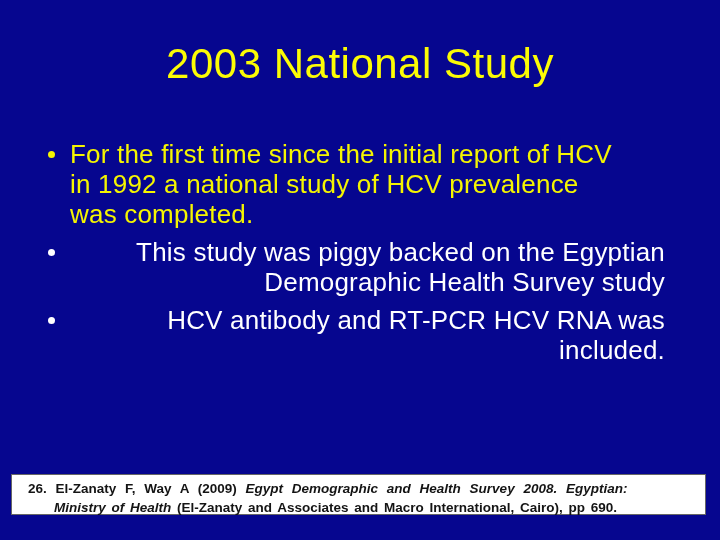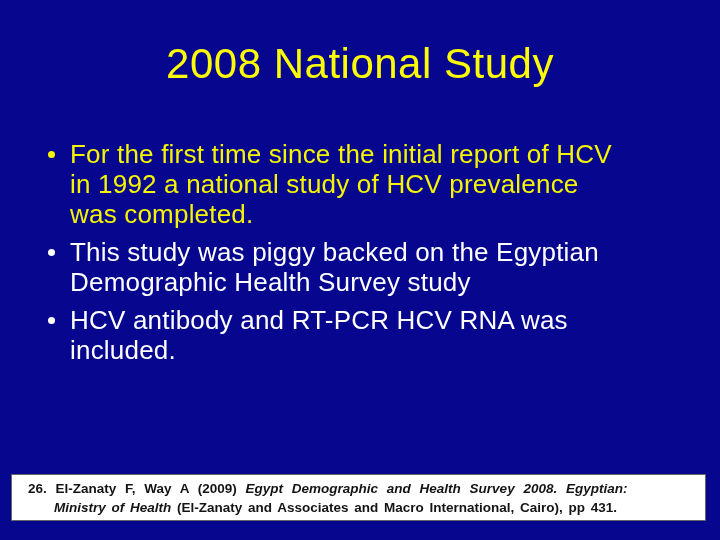--- a/index.html
+++ b/index.html
@@ -38,60 +38,60 @@
   }
   .bullet {
     position: relative;
     padding-left: 30px;
     font-size: 26px;
     line-height: 30px;
     letter-spacing: 0.2px;
     margin-bottom: 8px;
   }
   .bullet.yellow { color: var(--bullet-yellow, #F5F500); }
-  .bullet.white  { color: var(--bullet-white, #FFFFFF); }
+  .bullet.white  { color: var(--bullet-white, #FFFFFF); text-align: right; }
   .dot {
     position: absolute;
     left: 8px;
     top: 12px;
     width: 7px;
     height: 7px;
     border-radius: 50%;
     background: currentColor;
   }
   .citation-box {
     position: absolute;
     left: 11px;
     right: 14px;
     top: 474px;
-    height: 47px;
+    height: 41px;
     box-sizing: border-box;
     background: var(--cit-bg, #FFFFFF);
     border: 1px solid var(--cit-border, #666666);
     padding: 4px 8px 0 16px;
     color: var(--cit-text, #141414);
     font-size: 13.5px;
     line-height: 19px;
     font-weight: bold;
     white-space: nowrap;
   }
   .cit-line { display: block; }
   .cit-line-0 { word-spacing: 5px; }
   .cit-line-1 { margin-left: 26px; word-spacing: 2px; }
   .cit-line i { font-style: italic; }
 </style>
 </head>
 <body>
 
 <div class="slide" style="--bg: #06068F; --title-color: #FCFC04; --bullet-yellow: #F5F500; --bullet-white: #FFFFFF; --cit-bg: #FFFFFF; --cit-text: #141414; --cit-border: #666666;">
-  <div class="title">2008 National Study</div>
+  <div class="title">2003 National Study</div>
 
   <ul class="bullets">
       <li class="bullet yellow"><span class="dot"></span><span>For the first time since the initial report of HCV<br>in 1992 a national study of HCV prevalence<br>was completed.</span></li>
       <li class="bullet white"><span class="dot"></span><span>This study was piggy backed on the Egyptian<br>Demographic Health Survey study</span></li>
       <li class="bullet white"><span class="dot"></span><span>HCV antibody and RT-PCR HCV RNA was<br>included.</span></li>
     </ul>
 
   <div class="citation-box">
       <span class="cit-line cit-line-0"><span>26. El-Zanaty F, Way A (2009) </span><i>Egypt Demographic and Health Survey 2008. Egyptian:</i></span>
-      <span class="cit-line cit-line-1"><i>Ministry of Health </i><span>(El-Zanaty and Associates and Macro International, Cairo), pp 431.</span></span>
+      <span class="cit-line cit-line-1"><i>Ministry of Health </i><span>(El-Zanaty and Associates and Macro International, Cairo), pp 690.</span></span>
     </div>
 </div>
 
 </body></html>

